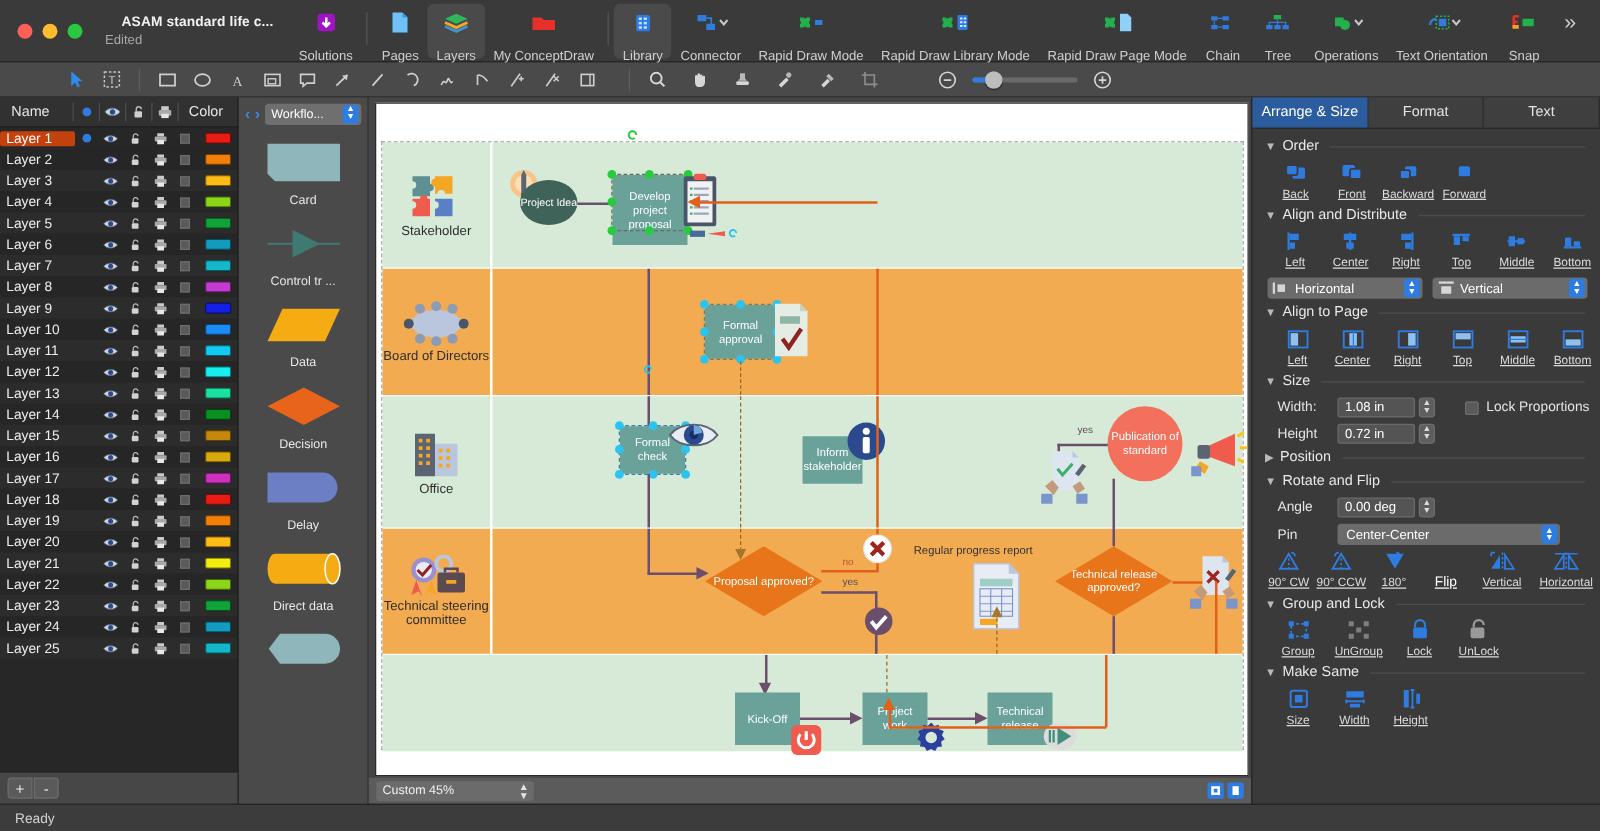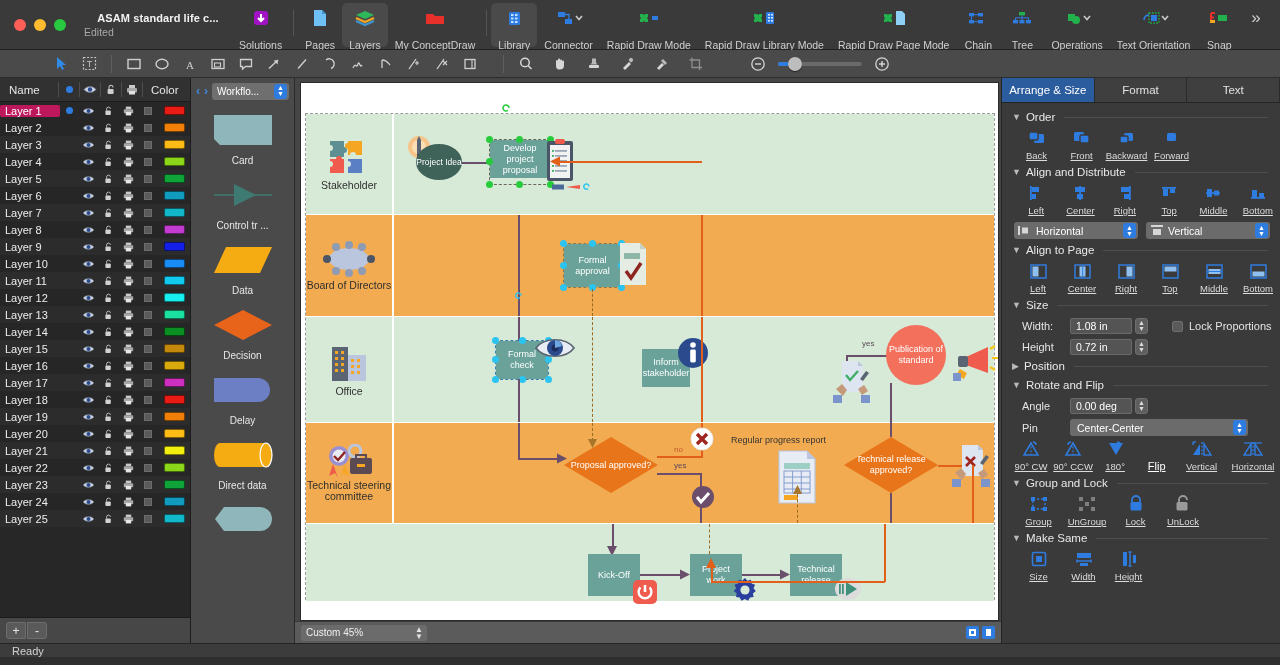--- a/index.html
+++ b/index.html
@@ -74,21 +74,21 @@
   .lh-div { width:1px;height:15px;background:#4d4d4d; }
   .lh-color { margin-left: 8px; }
   .layer-rows { flex: 1; overflow: hidden; }
   .lrow {
     height: 17px; display: flex; align-items: center; color: #ededed; font-size: 11px;
   }
   .lrow:nth-child(odd) { background: #2c2c2c; }
   .lrow:nth-child(even) { background: #262626; }
   .lrow.sel { background: transparent; }
   .lrow .lname { width: 60px; padding-left: 5px; white-space: nowrap; }
-  .lrow.sel .lname { background: #be185d; color:#fff; border-radius:2px; padding-left:5px; }
+  .lrow.sel .lname { background: #c2410c; color:#fff; border-radius:2px; padding-left:5px; }
   .lr-cell { width: 20px; display:flex; justify-content:center; align-items:center; }
   .lr-cell.dotc { width: 18px; }
   .bluedot { width:7px;height:7px;border-radius:50%;background:#2f7ce0;display:block; }
   .printsq { width:8px;height:8px;background:#5a5a5a;border:1px solid #6d6d6d;display:block; }
   .swatch { width: 21px; height: 9px; border-radius: 2px; border: 1px solid rgba(0,0,0,.5); margin-left: 6px; }
   .layers-foot {
     height: 26px; background: #474747; border-top: 1px solid #1c1c1c;
     display:flex; align-items:center; padding-left: 6px; gap: 1px;
   }
   .lfbtn {
@@ -234,21 +234,21 @@
     margin-left:3px; display:flex; flex-direction:column; align-items:center; justify-content:center;
     color:#dcdcdc; font-size:7px; line-height:6px;
   }
   .chkrow { display:flex;align-items:center; gap:6px; margin-left: 24px; }
   .chk { width:11px;height:11px;background:#5a5a5a;border:1px solid #6e6e6e;border-radius:2px; }
   .chklabel { color:#e4e4e4; font-size: 11px; }
   .fliprow { display:flex; align-items:flex-end; padding: 3px 0 0 8px; }
 
   
   .statusbar {
-    position:absolute; left:0; top: 643px; width:1280px; height: 14px;
+    position:absolute; left:0; top: 643px; width:1280px; height: 22px;
     background:#3c3c3c; border-top: 1px solid #252525; display:flex; align-items:center;
   }
   .status-text { color:#d2d2d2; font-size: 11px; padding-left: 12px; }
   svg { display:block; }
 </style>
 </head>
 <body>
 
 <div class="app">
 
@@ -1437,21 +1437,21 @@
                     <path d="M13 6 l2 -4 l2 4 v14 h-4 z" fill="#5a6472"></path>
                     <path d="M13 20 h4 v4 h-4 z" fill="#3e4652"></path>
                   </svg>
               </div>
               <div class="ellipsenode" style="left:22px;top:30px;width:46px;height:36px;">
                 <span>Project Idea</span>
               </div>
 
               <div class="ln h purple" style="left:68px;top:48px;width:28px;"></div>
 
-              <div class="node" style="left:96px;top:26px;width:60px;height:38px;">
+              <div class="node" style="left:96px;top:26px;width:60px;height:56px;">
                 <span>Develop project proposal</span>
               </div>
               <div class="seldash" style="left:95px;top:25px;width:62px;height:46px;"></div>
               <span class="handle green" style="left:92px;top:22px;"></span>
               <span class="handle green" style="left:122px;top:22px;"></span>
               <span class="handle green" style="left:153px;top:22px;"></span>
               <span class="handle green" style="left:92px;top:44px;"></span>
               <span class="handle green" style="left:153px;top:44px;"></span>
               <span class="handle green" style="left:92px;top:67px;"></span>
               <span class="handle green" style="left:122px;top:67px;"></span>

